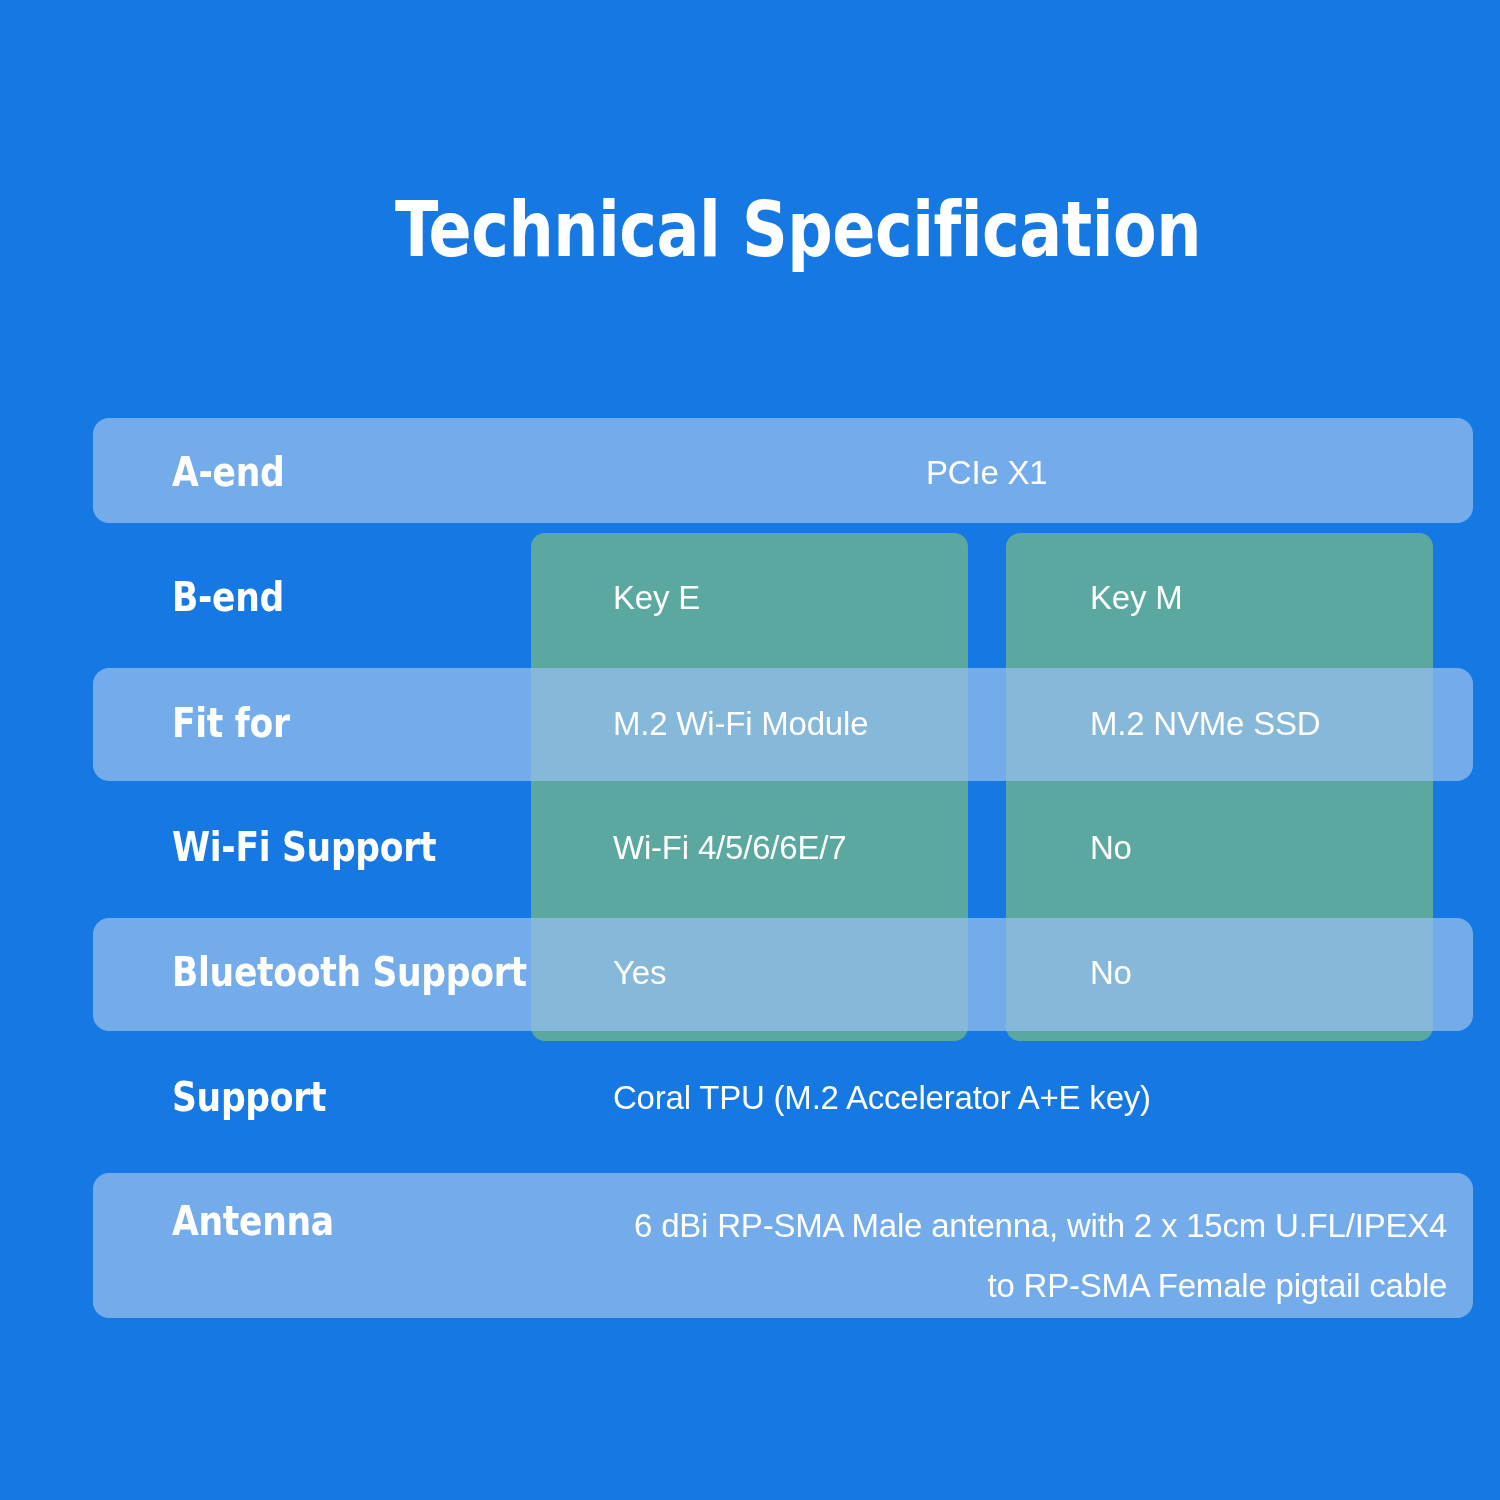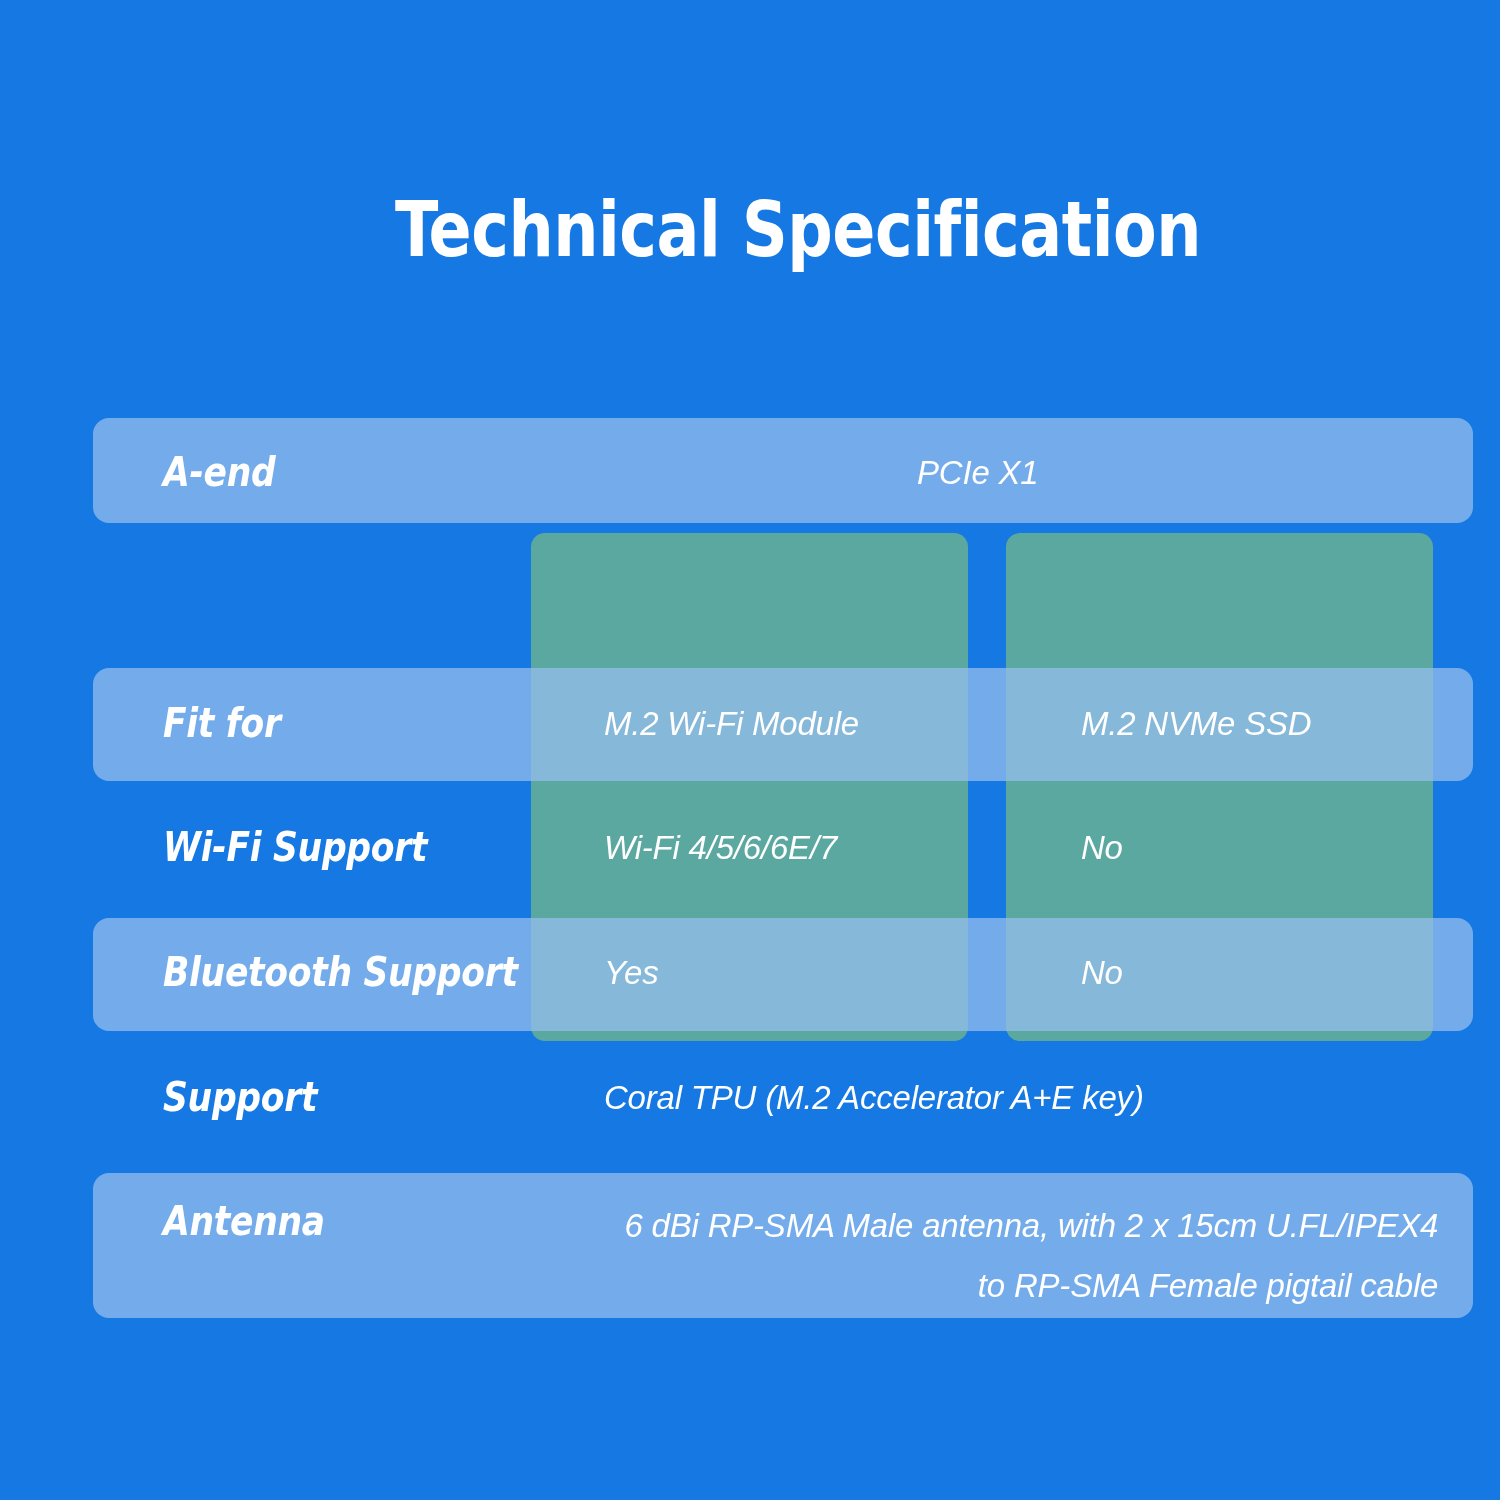--- a/index.html
+++ b/index.html
@@ -57,26 +57,25 @@
     left:45px;
     width:1380px;
     background:rgba(150,190,237,0.74);
     border-radius:16px;
     z-index:2;
   }
 
   
   .row {
     position:absolute;
-    left:3px;
+    left:12px;
     width:1272px;
     z-index:3;
     display:flex;
     align-items:center;
-    font-style:italic;
   }
 
   .cell-label {
     position:absolute;
     left:112px;
     color:#ffffff;
     font-family:"DejaVu Sans Condensed", "Liberation Sans Narrow", "Liberation Sans", sans-serif;
     font-weight:bold;
     font-size:40px;
     letter-spacing:-0.3px;
@@ -117,20 +116,25 @@
     <div class="row-band" style="top:418px;  height:105px;"></div>
     <div class="row-band" style="top:668px;  height:113px;"></div>
     <div class="row-band" style="top:918px;  height:113px;"></div>
     <div class="row-band" style="top:1173px; height:145px;"></div>
 
     <div class="row" style="top:448px; height:48px;">
       <span class="cell-label">A-end</span>
       <span class="cell-value center-a">PCIe X1</span>
     </div>
 
+    <div class="row" style="top:573px; height:48px;">
+      <span class="cell-label">B-end</span>
+      <span class="cell-value col1">Key E</span>
+      <span class="cell-value col2">Key M</span>
+    </div>
 
     <div class="row" style="top:699px; height:48px;text-align:center;">
       <span class="cell-label">Fit for</span>
       <span class="cell-value col1">M.2 Wi-Fi Module</span>
       <span class="cell-value col2">M.2 NVMe SSD</span>
     </div>
 
     <div class="row" style="top:823px; height:48px;">
       <span class="cell-label">Wi-Fi Support</span>
       <span class="cell-value col1">Wi-Fi 4/5/6/6E/7</span>

